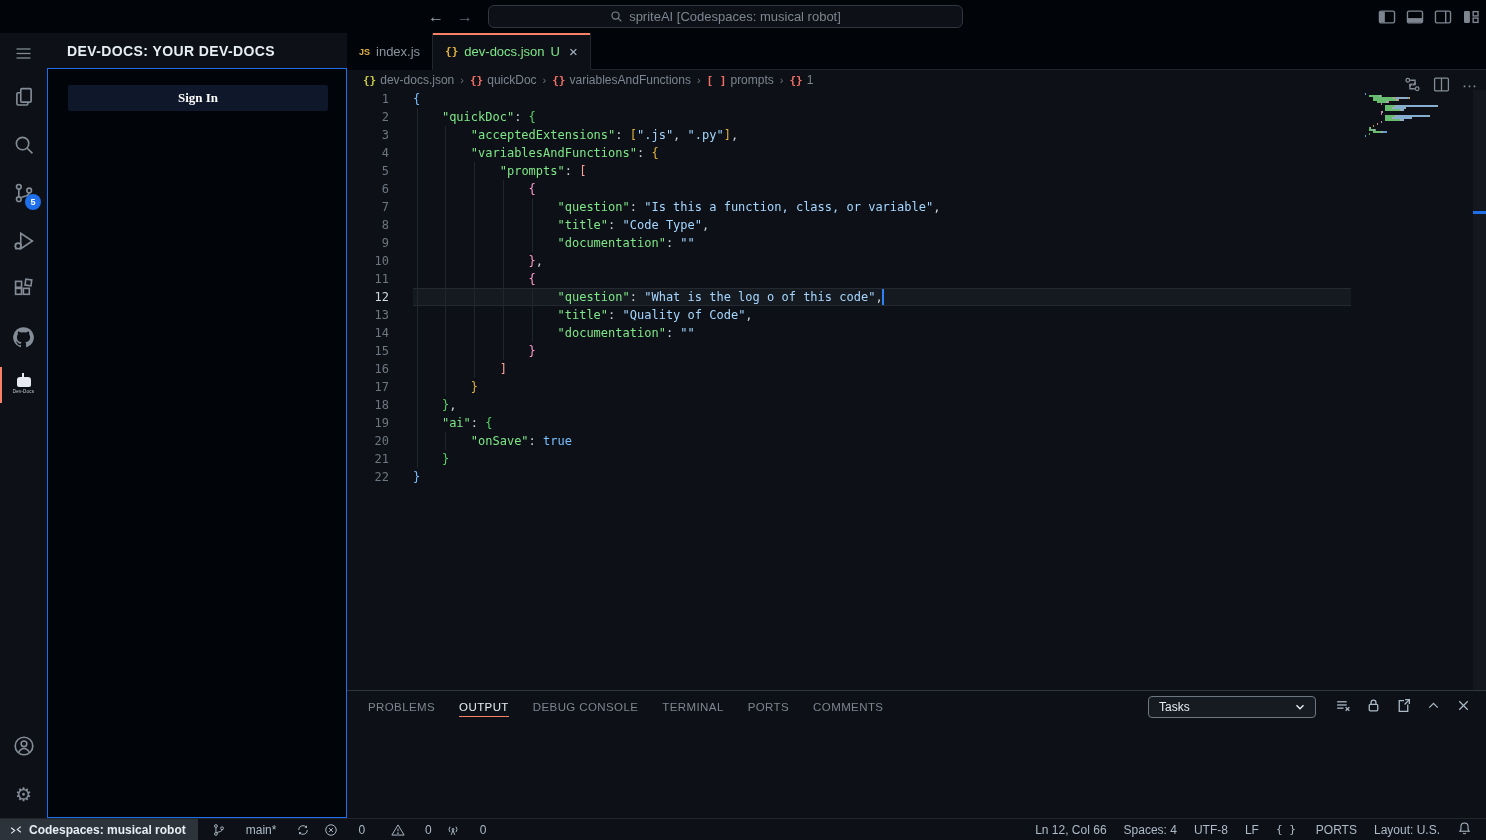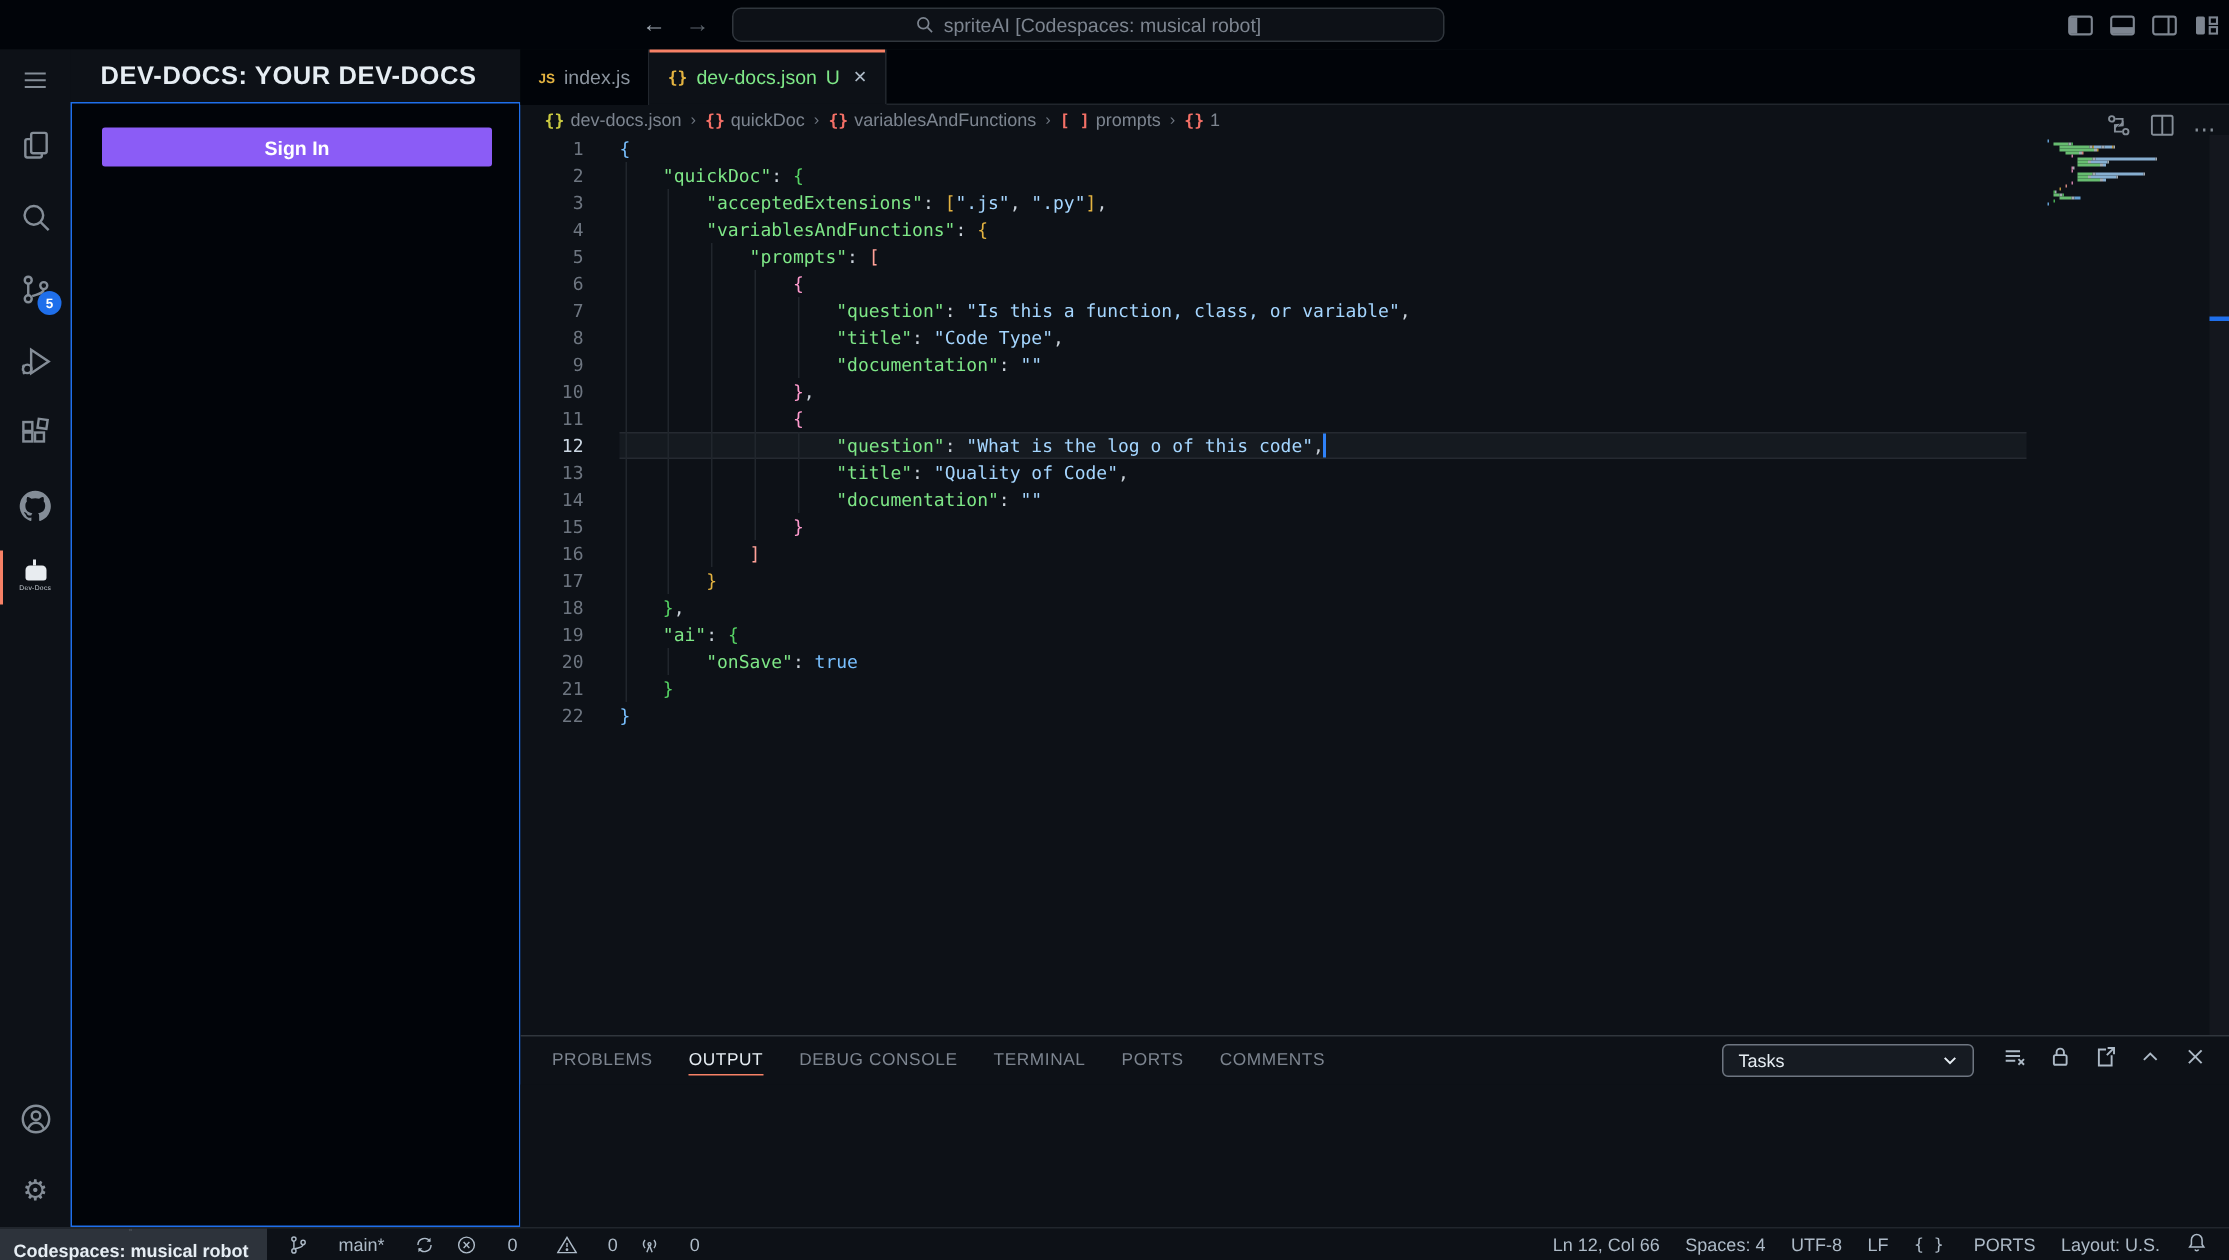--- a/index.html
+++ b/index.html
@@ -27,24 +27,24 @@
   .ab-item.active { }
   .ab-item.active::before { content:""; position:absolute; left:0; top:6px; bottom:6px; width:2px; background:#f78166; }
   #ab-bottom { position:absolute; left:0; bottom:0; width:47px; }
   .devdocs-glyph { width:14px; height:10px; background:#e8ecf0; border-radius:3px 3px 2px 2px; position:relative; }
   .devdocs-glyph::before { content:""; position:absolute; left:5.5px; top:-4px; width:2px; height:4px; background:#e8ecf0; }
   .devdocs-label { font-size:4.5px; color:#c7ced4; margin-top:2px; letter-spacing:.2px; }
   .gear-glyph { font-size:19px; color:#848d97; line-height:1; }
 
   
   #sidebar { position:absolute; left:47px; top:33px; width:300px; height:785px; background:#0d1117; }
-  #sidebar-title { height:35px; display:flex; align-items:center; padding-left:20px; font-size:17px; font-weight:bold; letter-spacing:.4px; color:#e6edf3; }
+  #sidebar-title { height:35px; display:flex; align-items:center; padding-left:20px; font-size:14px; font-weight:bold; letter-spacing:.4px; color:#e6edf3; }
   #sidebar-webview { position:absolute; left:0; top:35px; right:0; bottom:0; background:#010409; border:1px solid #1f6feb; padding:16px 20px 0 20px; }
   .side-btn { display:block; width:260px; height:26px; border:none; border-radius:2px; color:#ffffff; font-family:"Liberation Sans",sans-serif; font-size:13px; font-weight:bold; margin-bottom:15px; cursor:pointer; }
-  #btn-signin { background:#8b5cf6; }
+  #btn-signin { background:#0f172a;font-family:Liberation Serif, serif; }
   #btn-opendocs { background:#238636; }
 
   
   #editor-group { position:absolute; left:347px; top:33px; width:1139px; height:657px; background:#0d1117; }
   #tabbar { position:absolute; left:0; top:0; right:0; height:37px; background:#010409; border-bottom:1px solid #21262d; display:flex; }
   .tab { position:relative; height:37px; display:flex; align-items:center; padding:0 12px; font-size:13px; border-right:1px solid #21262d; color:#8b949e; background:#010409; }
   .tab .ticon { font-size:9px; font-weight:bold; color:#e3b341; margin-right:6px; }
   .tab .ticon.braces { font-size:11px; color:#e3b341; font-family:"DejaVu Sans Mono",monospace; }
   .tab.active { background:#0d1117; color:#7ee787; border-bottom:1px solid #0d1117; margin-bottom:-1px; }
   .tab.active::before { content:""; position:absolute; left:0; top:0; right:0; height:2px; background:#f78166; }
@@ -98,21 +98,21 @@
   .panel-tab { font-size:11.5px; letter-spacing:.4px; color:#7d8590; padding:3px 0; }
   .panel-tab.active { color:#e6edf3; border-bottom:1.5px solid #f78166; }
   #panel-right { position:absolute; right:14px; top:0; height:32px; display:flex; align-items:center; gap:13px; }
   #tasks-select { width:168px; height:22px; background:#161b22; border:1px solid #6e7681; border-radius:4px; display:flex; align-items:center; justify-content:space-between; padding:0 8px 0 10px; font-size:12px; color:#e6edf3; margin-right:6px; }
   #panel-right svg { stroke:#adbac7; fill:none; stroke-width:1.2; }
   #panel-content { position:absolute; left:0; top:32px; right:0; bottom:0; background:#0d1117; }
 
   
   #statusbar { position:absolute; left:0; top:818px; width:1486px; height:22px; background:#0d1117; border-top:1px solid #21262d; display:flex; align-items:center; font-size:12px; color:#adbac7; }
   #sb-left { display:flex; align-items:center; height:22px; flex:1; }
-  #remote-chip { height:22px; background:#2d333b; color:#e6edf3; display:flex; align-items:center; gap:6px; padding:0 12px 0 9px; font-weight:bold; font-size:12px;flex-direction:column; }
+  #remote-chip { height:22px; background:#2d333b; color:#e6edf3; display:flex; align-items:center; gap:6px; padding:0 12px 0 9px; font-weight:bold; font-size:12px; }
   .sb-item { display:flex; align-items:center; gap:20px; margin-left:14px; }
   .sb-item svg { stroke:#adbac7; fill:none; stroke-width:1.1; }
   #remote-chip svg { stroke:#e6edf3; fill:none; stroke-width:1.3; }
   #sb-right { display:flex; align-items:center; height:22px; gap:17px; padding-right:14px; }
   #sb-right .sb-item { margin-left:0; }
   .lang-braces { font-family:"DejaVu Sans Mono",monospace; font-size:11px; }
 </style>
 </head>
 <body>
 

